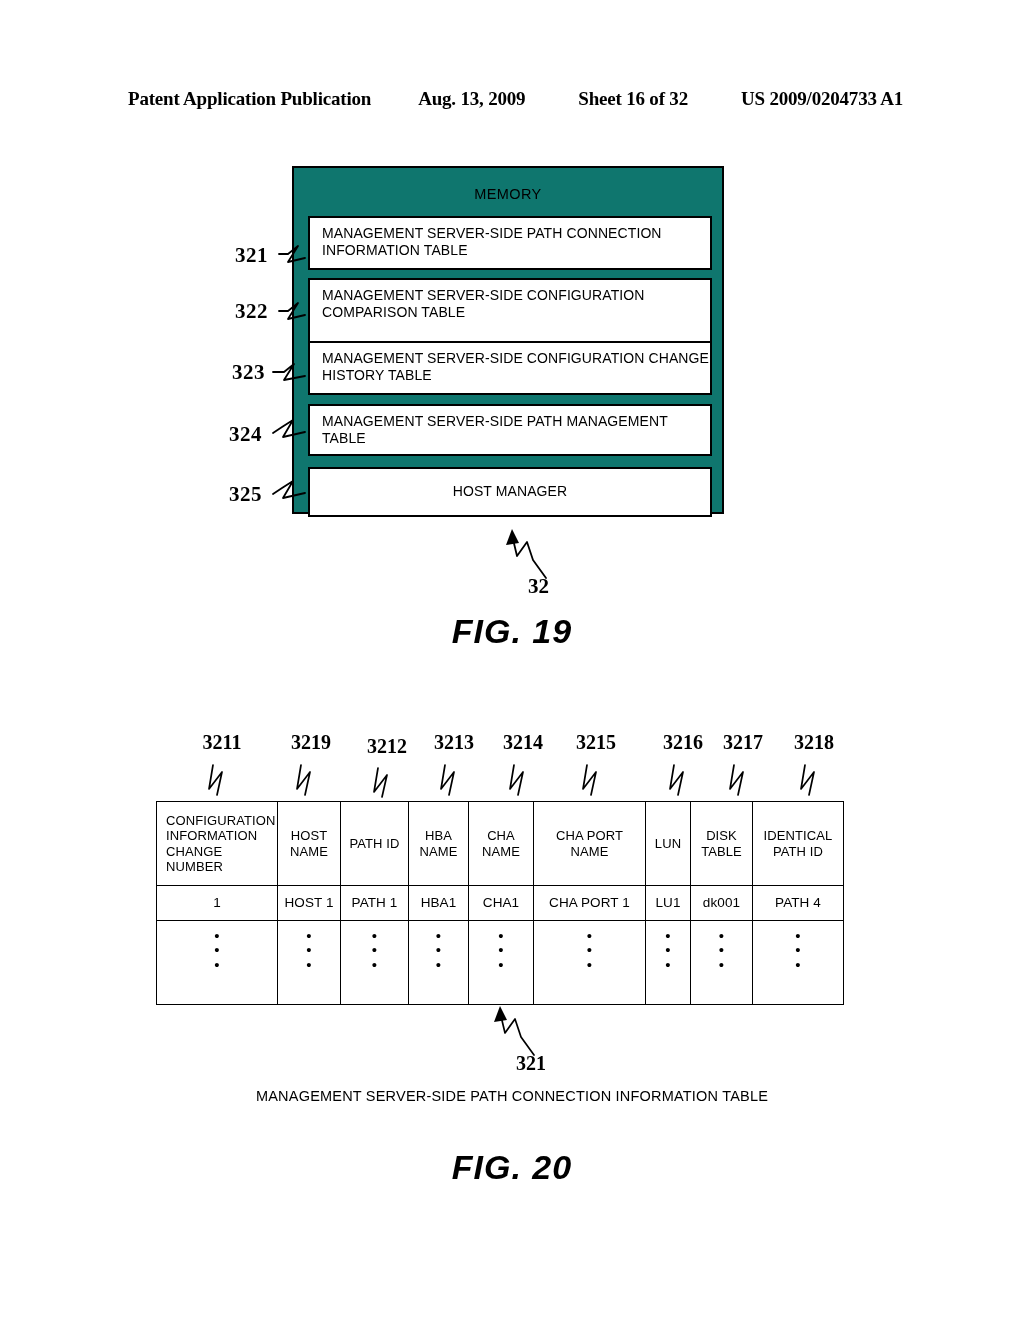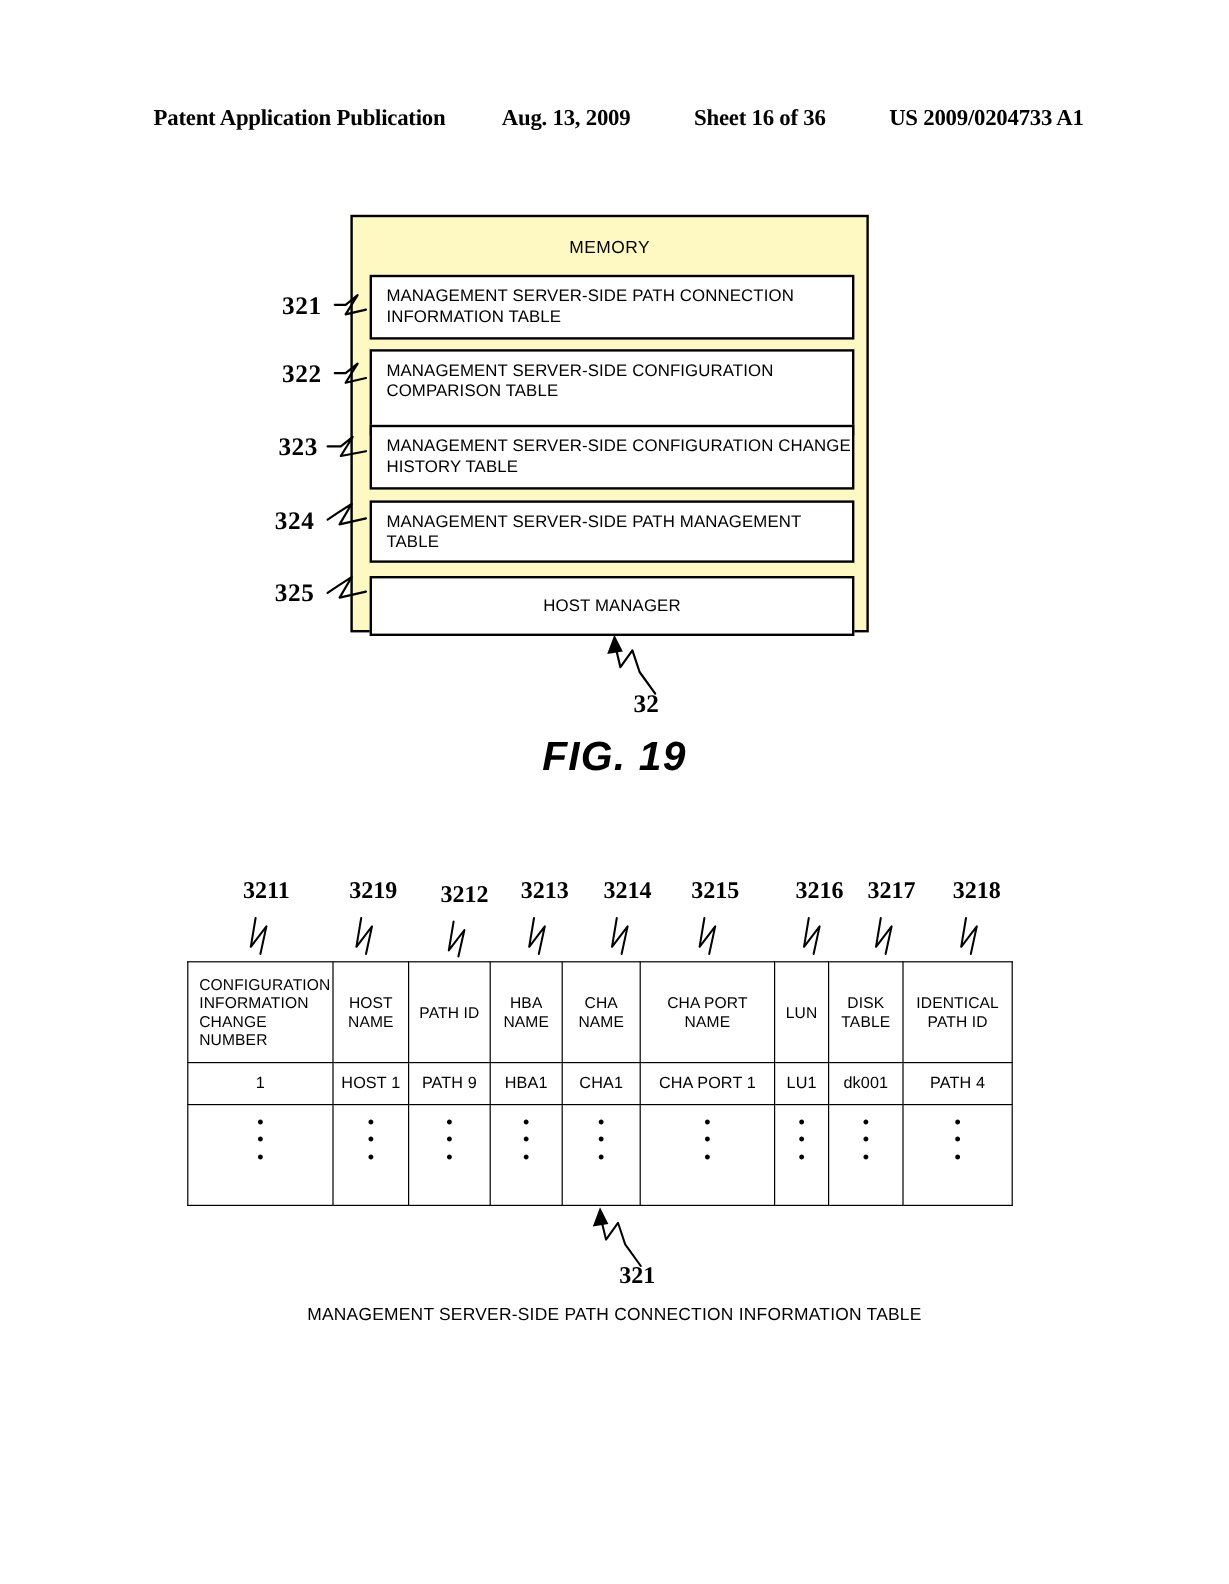--- a/index.html
+++ b/index.html
@@ -32,24 +32,24 @@
   #page-header .hdr-left { margin-right: 36px; }
   #page-header .hdr-mid  { margin-right: 42px; }
 
   
   #fig19 {
     position: absolute;
     left: 0; top: 0; width: 1024px; height: 680px;
   }
   .memory-outer {
     position: absolute;
-    left: 292px; top: 179px;
+    left: 292px; top: 166px;
     width: 432px; height: 348px;
     border: 2px solid #000;
-    background: #fef9c3;
+    background: #0f766e;
   }
   .memory-title {
     position: absolute;
     left: 0; top: 18px; width: 100%;
     text-align: center;
     font-size: 14.5px;
     letter-spacing: 0.4px;
   }
   .mem-item {
     position: absolute;
@@ -166,21 +166,21 @@
     font-size: 20px;
   }
   svg.overlay { position: absolute; left: 0; top: 0; overflow: visible; }
 </style>
 </head>
 <body>
 
 <div id="page-header">
   <span class="hdr-left">Patent Application Publication</span>
   <span class="hdr-mid">Aug. 13, 2009</span>
-  <span class="hdr-mid">Sheet 16 of 36</span>
+  <span class="hdr-mid">Sheet 16 of 32</span>
   <span>US 2009/0204733 A1</span>
 </div>
 
 <div id="fig19">
 
   <div class="memory-outer">
     <div class="memory-title">MEMORY</div>
 
     <div class="mem-item mem-item-1">
       <span>MANAGEMENT SERVER-SIDE PATH CONNECTION INFORMATION TABLE</span>
@@ -276,21 +276,21 @@
         <td>HBA NAME</td>
         <td>CHA NAME</td>
         <td>CHA PORT NAME</td>
         <td>LUN</td>
         <td>DISK TABLE</td>
         <td>IDENTICAL PATH ID</td>
       </tr>
       <tr class="datarow">
         <td>1</td>
         <td>HOST 1</td>
-        <td>PATH 9</td>
+        <td>PATH 1</td>
         <td>HBA1</td>
         <td>CHA1</td>
         <td>CHA PORT 1</td>
         <td>LU1</td>
         <td>dk001</td>
         <td>PATH 4</td>
       </tr>
       <tr class="dotsrow">
         <td><span class="dots"><span>•</span><span>•</span><span>•</span></span></td>
         <td><span class="dots"><span>•</span><span>•</span><span>•</span></span></td>
@@ -300,13 +300,14 @@
         <td><span class="dots"><span>•</span><span>•</span><span>•</span></span></td>
         <td><span class="dots"><span>•</span><span>•</span><span>•</span></span></td>
         <td><span class="dots"><span>•</span><span>•</span><span>•</span></span></td>
         <td><span class="dots"><span>•</span><span>•</span><span>•</span></span></td>
       </tr>
     </tbody>
   </table>
 
   <div class="ref321b">321</div>
   <div class="tbl-caption">MANAGEMENT SERVER-SIDE PATH CONNECTION INFORMATION TABLE</div>
+  <div class="fig-label" id="fig20-label">FIG. 20</div>
 </div>
 
 </body></html>

